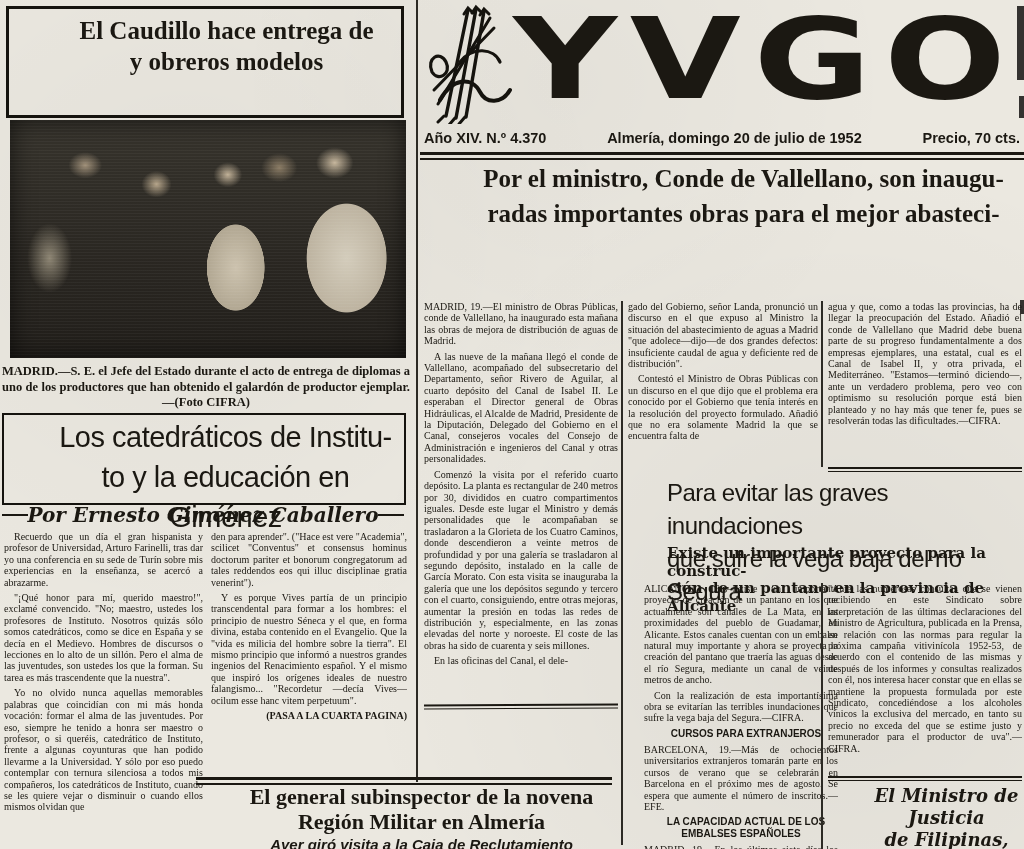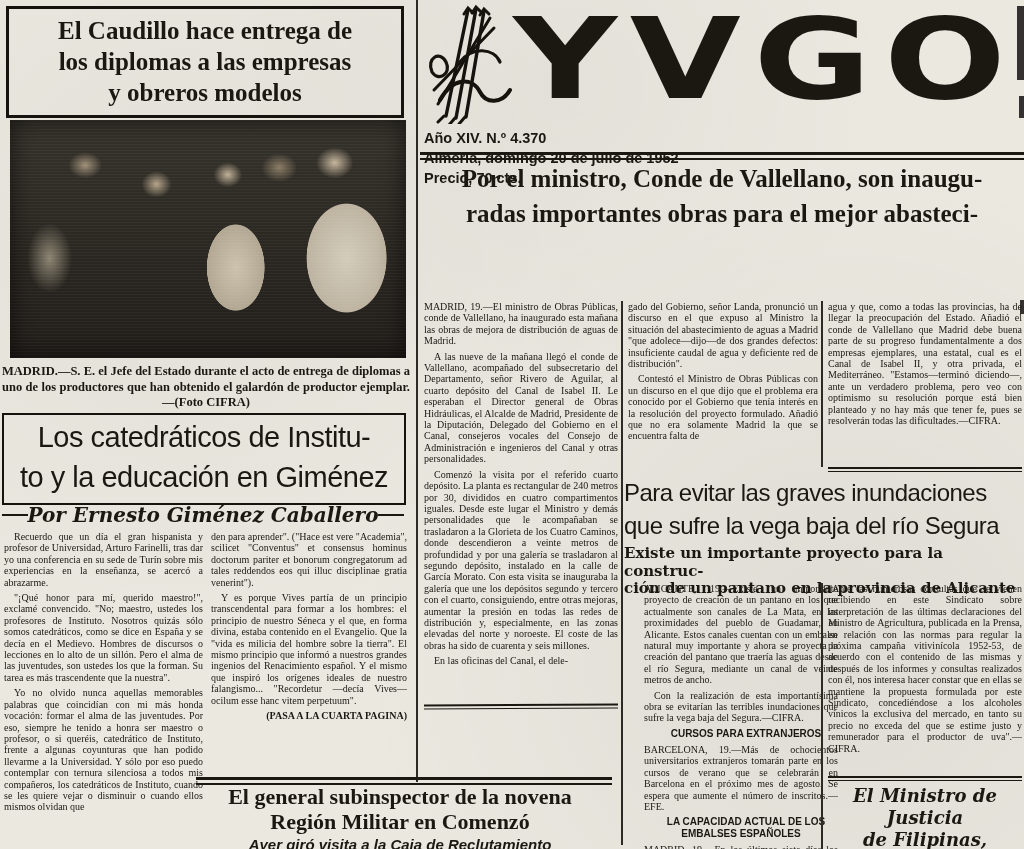--- a/index.html
+++ b/index.html
@@ -13,21 +13,21 @@
     color:#1b1812;
     font-family:"Liberation Serif", serif;
   }
   .abs{position:absolute;}
   .bt{font-size:10px;line-height:11.4px;text-align:justify;overflow:hidden;}
   .bt p{margin:0 0 4px 0;text-indent:10px;}
   .bt p.ni{text-indent:0;}
   .serifhead{font-family:"Liberation Serif",serif;font-weight:bold;}
   .sanshead{font-family:"Liberation Sans",sans-serif;font-weight:normal;letter-spacing:-0.5px;}
   .script{font-family:"DejaVu Serif",serif;font-style:italic;font-weight:bold;}
-  .line{display:block;}
+  .line{display:block;margin-left:43px;}
   .dblrule{border-top:3px solid #1b1812;border-bottom:2px solid #1b1812;height:3px;}
   .thinrule{border-top:2px solid #1b1812;border-bottom:1px solid #1b1812;height:2px;}
   .vrule{width:2px;background:#2c2a24;}
   .colsub{font-family:"Liberation Sans",sans-serif;font-weight:bold;font-size:10px;line-height:12px;text-align:center;margin:3px 0;text-indent:0;}
   .boxed{border:3px solid #15130e;}
   .photo{
     background-color:#26241f;
     background-image:
       repeating-linear-gradient(0deg, rgba(255,255,255,0.04) 0 1px, transparent 1px 3px),
       radial-gradient(ellipse 72px 98px at 85% 58%, #d3ccbb 0%, #bdb3a0 55%, rgba(0,0,0,0) 56%),
@@ -55,21 +55,20 @@
   .squig{transform:rotate(-0.35deg);}
 </style>
 </head>
 <body>
 
 <div id="page">
 
   <div class="abs boxed" style="left:6px;top:6px;width:392px;height:100px;padding-top:6px;">
     <div class="serifhead" style="font-size:25px;line-height:31px;text-align:center;">
       <span class="line">El Caudillo hace entrega de</span>
-      <span class="line">los diplomas a las empresas</span>
       <span class="line">y obreros modelos</span>
     </div>
   </div>
 
   <div class="abs photo" style="left:10px;top:120px;width:396px;height:238px;"></div>
 
   <div class="abs capt" style="left:2px;top:364px;width:408px;height:48px;">MADRID.—S. E. el Jefe del Estado durante el acto de entrega de diplomas a uno de los productores que han obtenido el galardón de productor ejemplar.—(Foto CIFRA)</div>
 
   <div class="abs" style="left:2px;top:413px;width:400px;height:86px;border:2px solid #15130e;padding-top:2px;">
     <div class="sanshead" style="font-size:29px;line-height:40px;text-align:center;">
@@ -110,21 +109,21 @@
       <path d="M56,11 l4,-6 l5,5" stroke-width="3"></path>
       <path d="M20,112 l-6,6 M31,114 l-6,7 M41,113 l-6,7" stroke-width="3"></path>
       <path d="M8,68 C2,54 16,46 22,58 C28,70 14,78 8,68 Z" stroke-width="3.2"></path>
       <path d="M16,96 C28,74 48,72 56,88 C62,100 78,100 86,86" stroke-width="4"></path>
       <path d="M36,58 C48,42 70,44 76,58" stroke-width="3.2"></path>
     </g>
   </svg>
 
   <div class="abs masthead" style="left:512px;top:-2px;width:508px;height:124px;">YVGO</div>
 
-  <div class="abs dateline" style="left:424px;top:128px;width:596px;height:22px;flex-direction:column;">
+  <div class="abs dateline" style="left:424px;top:128px;width:596px;height:22px;">
     <span>Año XIV. N.º 4.370</span>
     <span>Almería, domingo 20 de julio de 1952</span>
     <span>Precio, 70 cts.</span>
   </div>
 
   <div class="abs dblrule" style="left:420px;top:152px;width:604px;"></div>
 
   <div class="abs serifhead" style="left:422px;top:161px;width:600px;height:108px;font-size:25px;line-height:35px;text-align:center;">
     <span class="line">Por el ministro, Conde de Vallellano, son inaugu-</span>
     <span class="line">radas importantes obras para el mejor abasteci-</span>
@@ -186,21 +185,21 @@
       <span class="line">de Filipinas, condeco-</span>
 
     </div>
   </div>
 
   <div class="abs dblrule" style="left:196px;top:777px;width:416px;"></div>
 
   <div class="abs" style="left:186px;top:784px;width:428px;height:65px;overflow:hidden;">
     <div class="serifhead" style="font-size:22px;line-height:25px;text-align:center;">
       <span class="line">El general subinspector de la novena</span>
-      <span class="line">Región Militar en Comenzó</span>
+      <span class="line">Región Militar en Almería</span>
     </div>
     <div style="font-family:'Liberation Sans',sans-serif;font-weight:bold;font-style:italic;font-size:15px;line-height:17px;text-align:center;margin-top:2px;">
       <span class="line">Ayer giró visita a la Caja de Reclutamiento</span>
 
     </div>
   </div>
 
   <div class="abs scanmark" style="right:0;top:6px;width:7px;height:74px;"></div>
   <div class="abs scanmark" style="right:0;top:96px;width:5px;height:22px;"></div>
   <div class="abs scanmark" style="right:0;top:300px;width:4px;height:14px;"></div>

